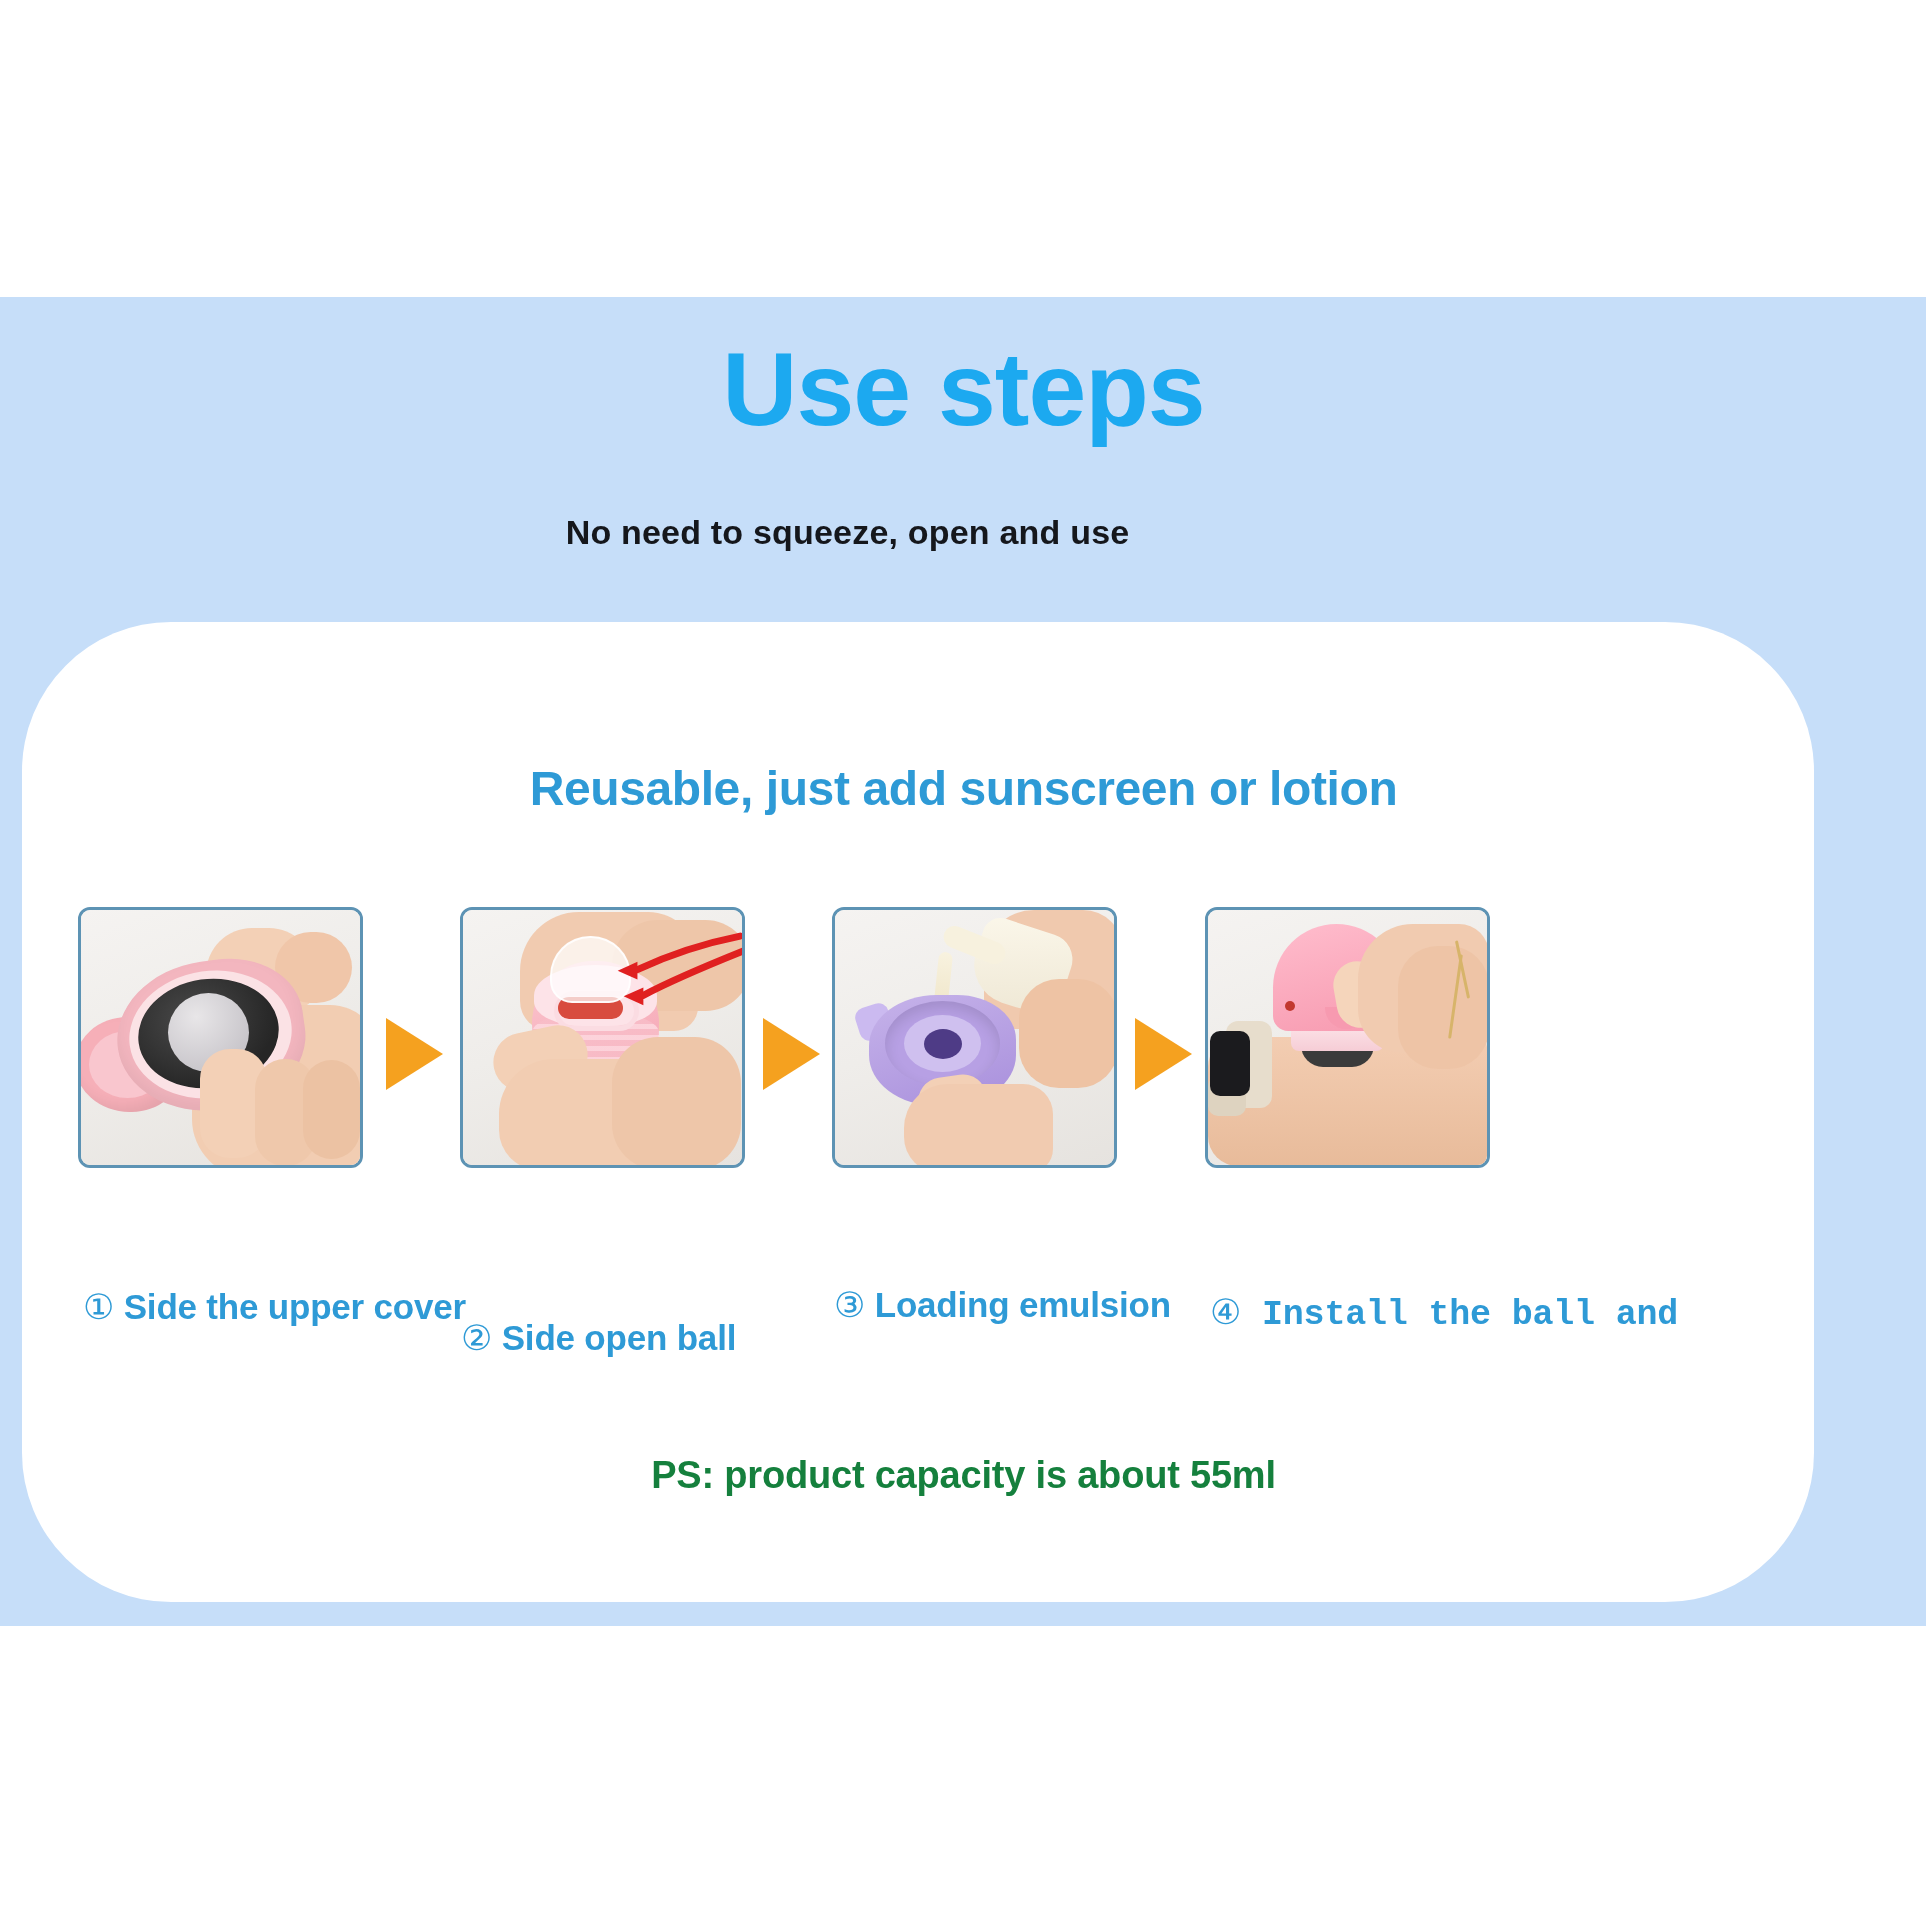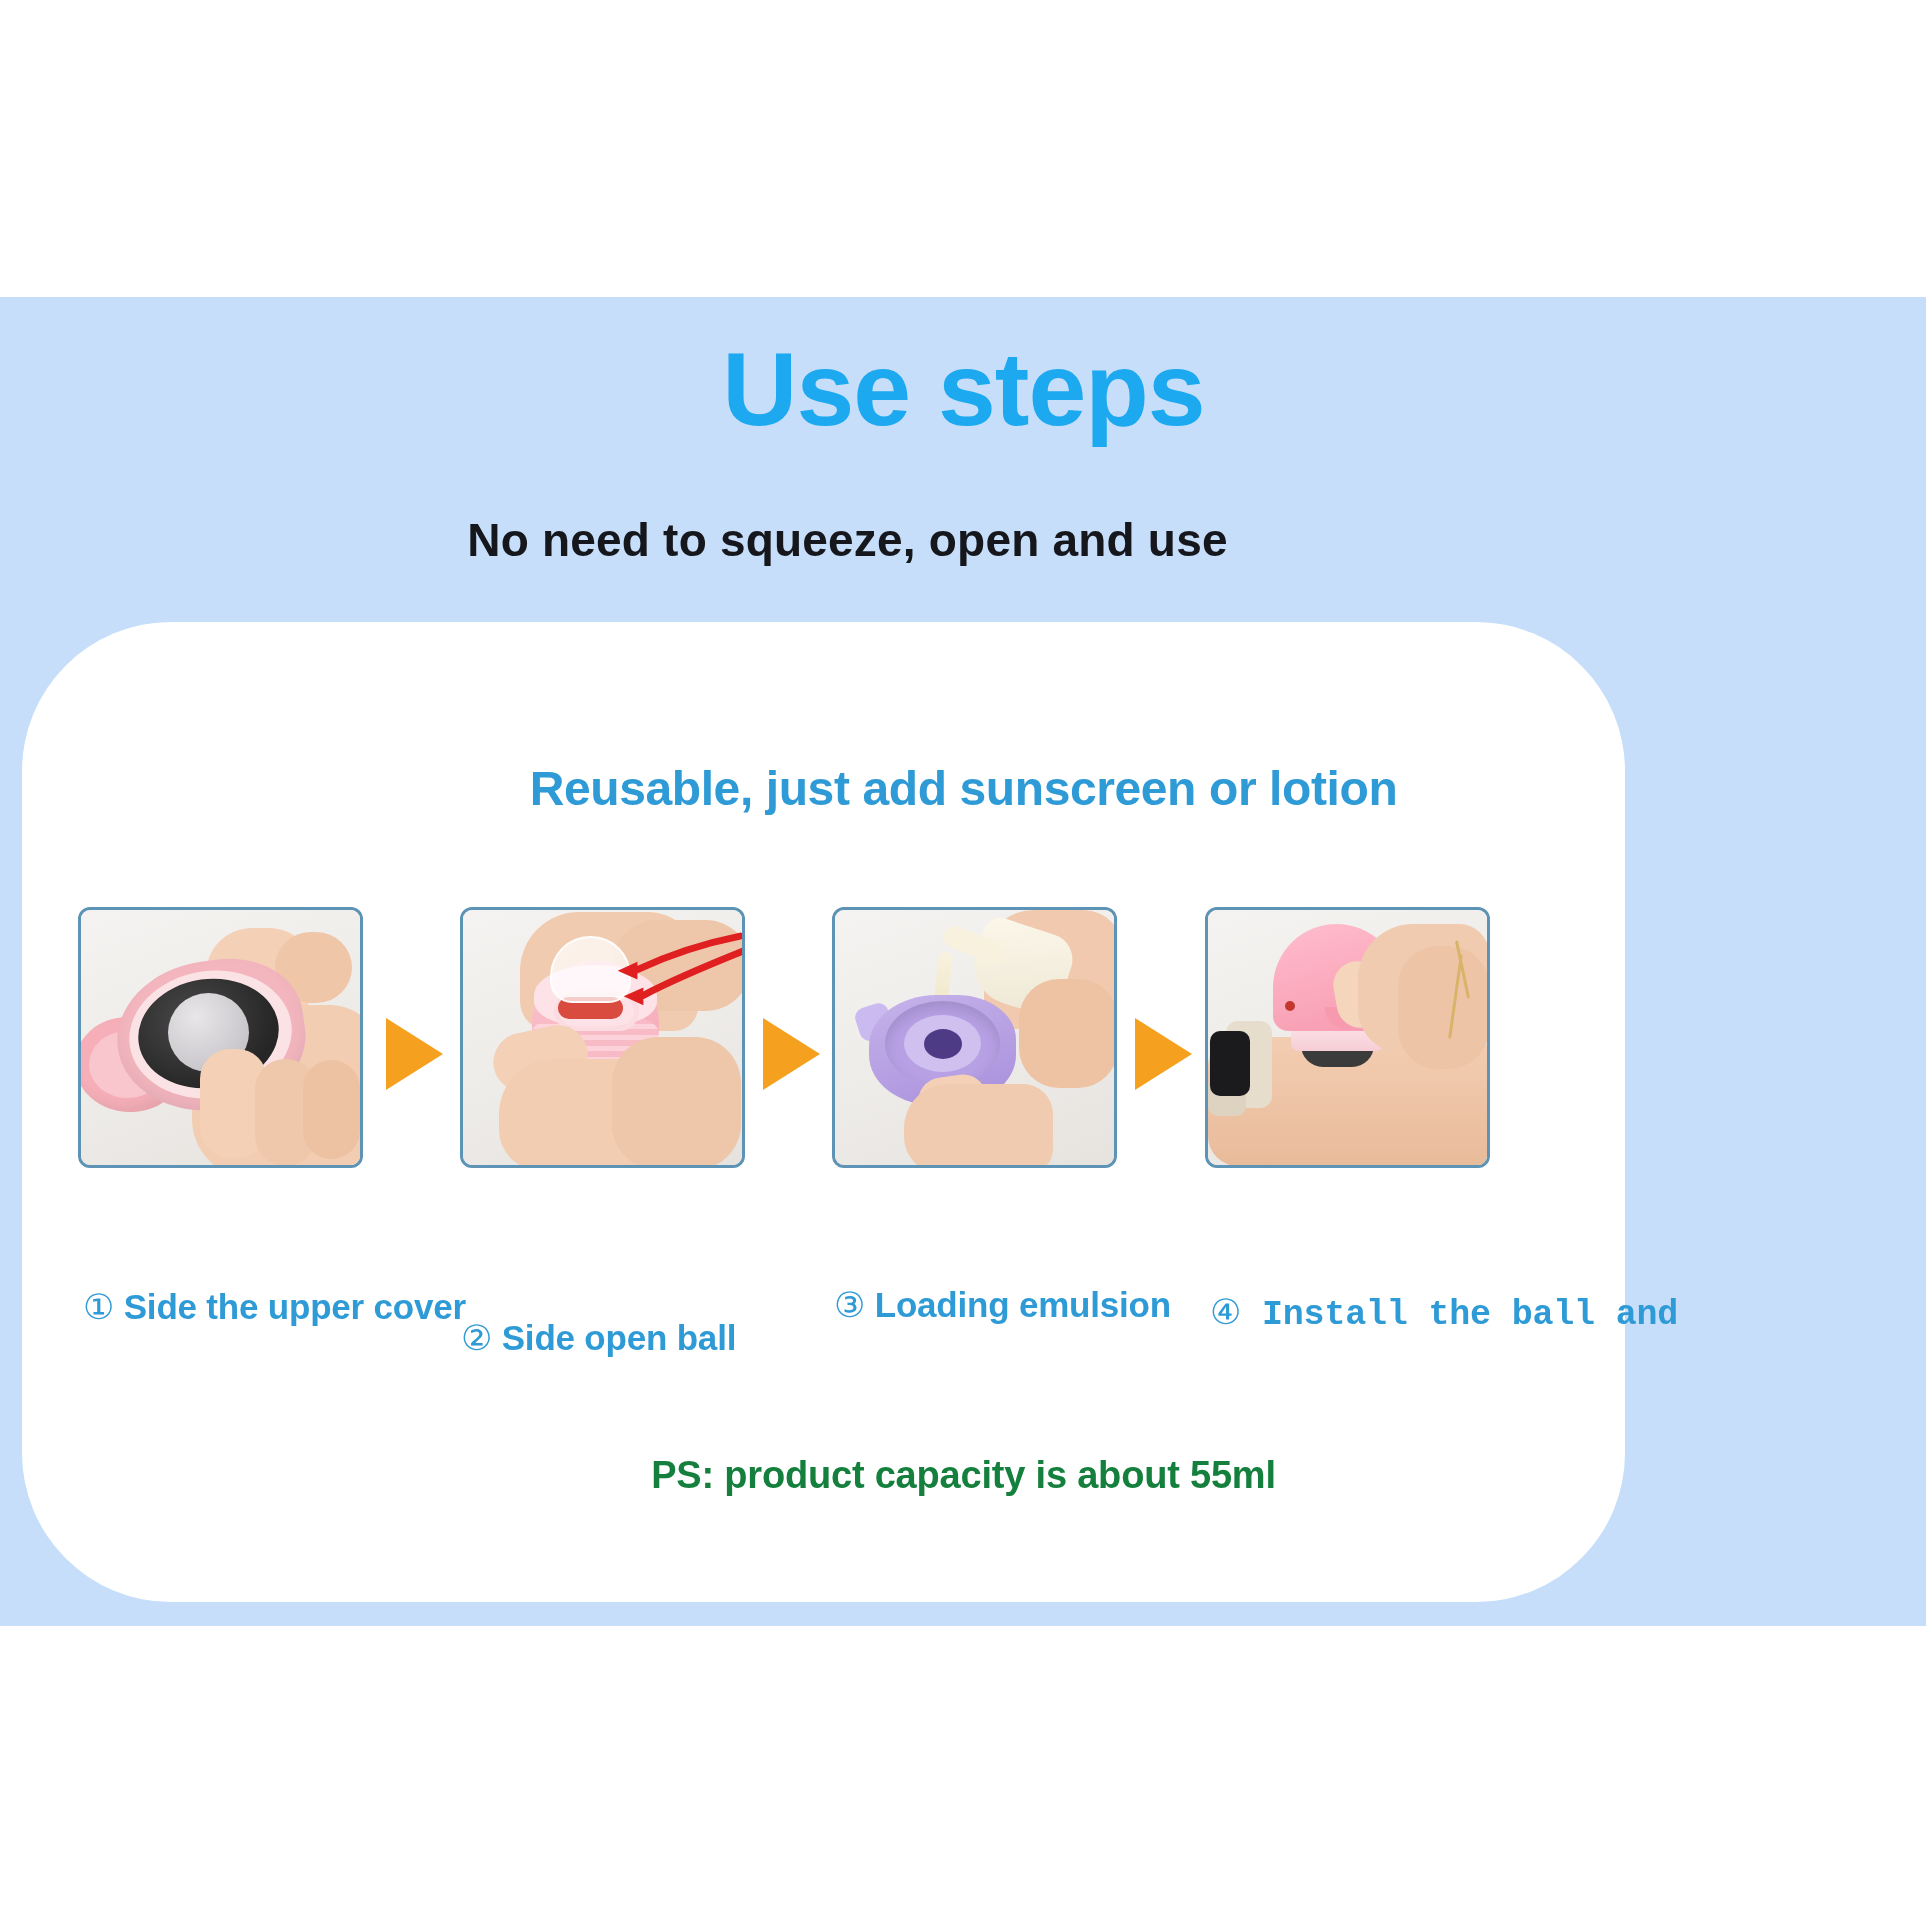--- a/index.html
+++ b/index.html
@@ -29,31 +29,31 @@
     font-weight:bold;
     color:#1ca9f0;
     letter-spacing:-1px;
     line-height:1.05;
   }
   #page-subtitle{
     position:absolute;
     left:0; top:513px;
     width:1695px;
     text-align:center;
-    font-size:46px;
+    font-size:34px;
     font-weight:bold;
     color:#15171c;
     letter-spacing:0.2px;
   }
 
   
   #steps-card{
     position:absolute;
     left:22px; top:622px;
-    width:1603px; height:980px;
+    width:1792px; height:980px;
     background:#ffffff;
     border-radius:149px;
   }
 
   #card-heading{
     position:absolute;
     left:0; top:139px;
     width:1883px;
     text-align:center;
     font-size:48px;

